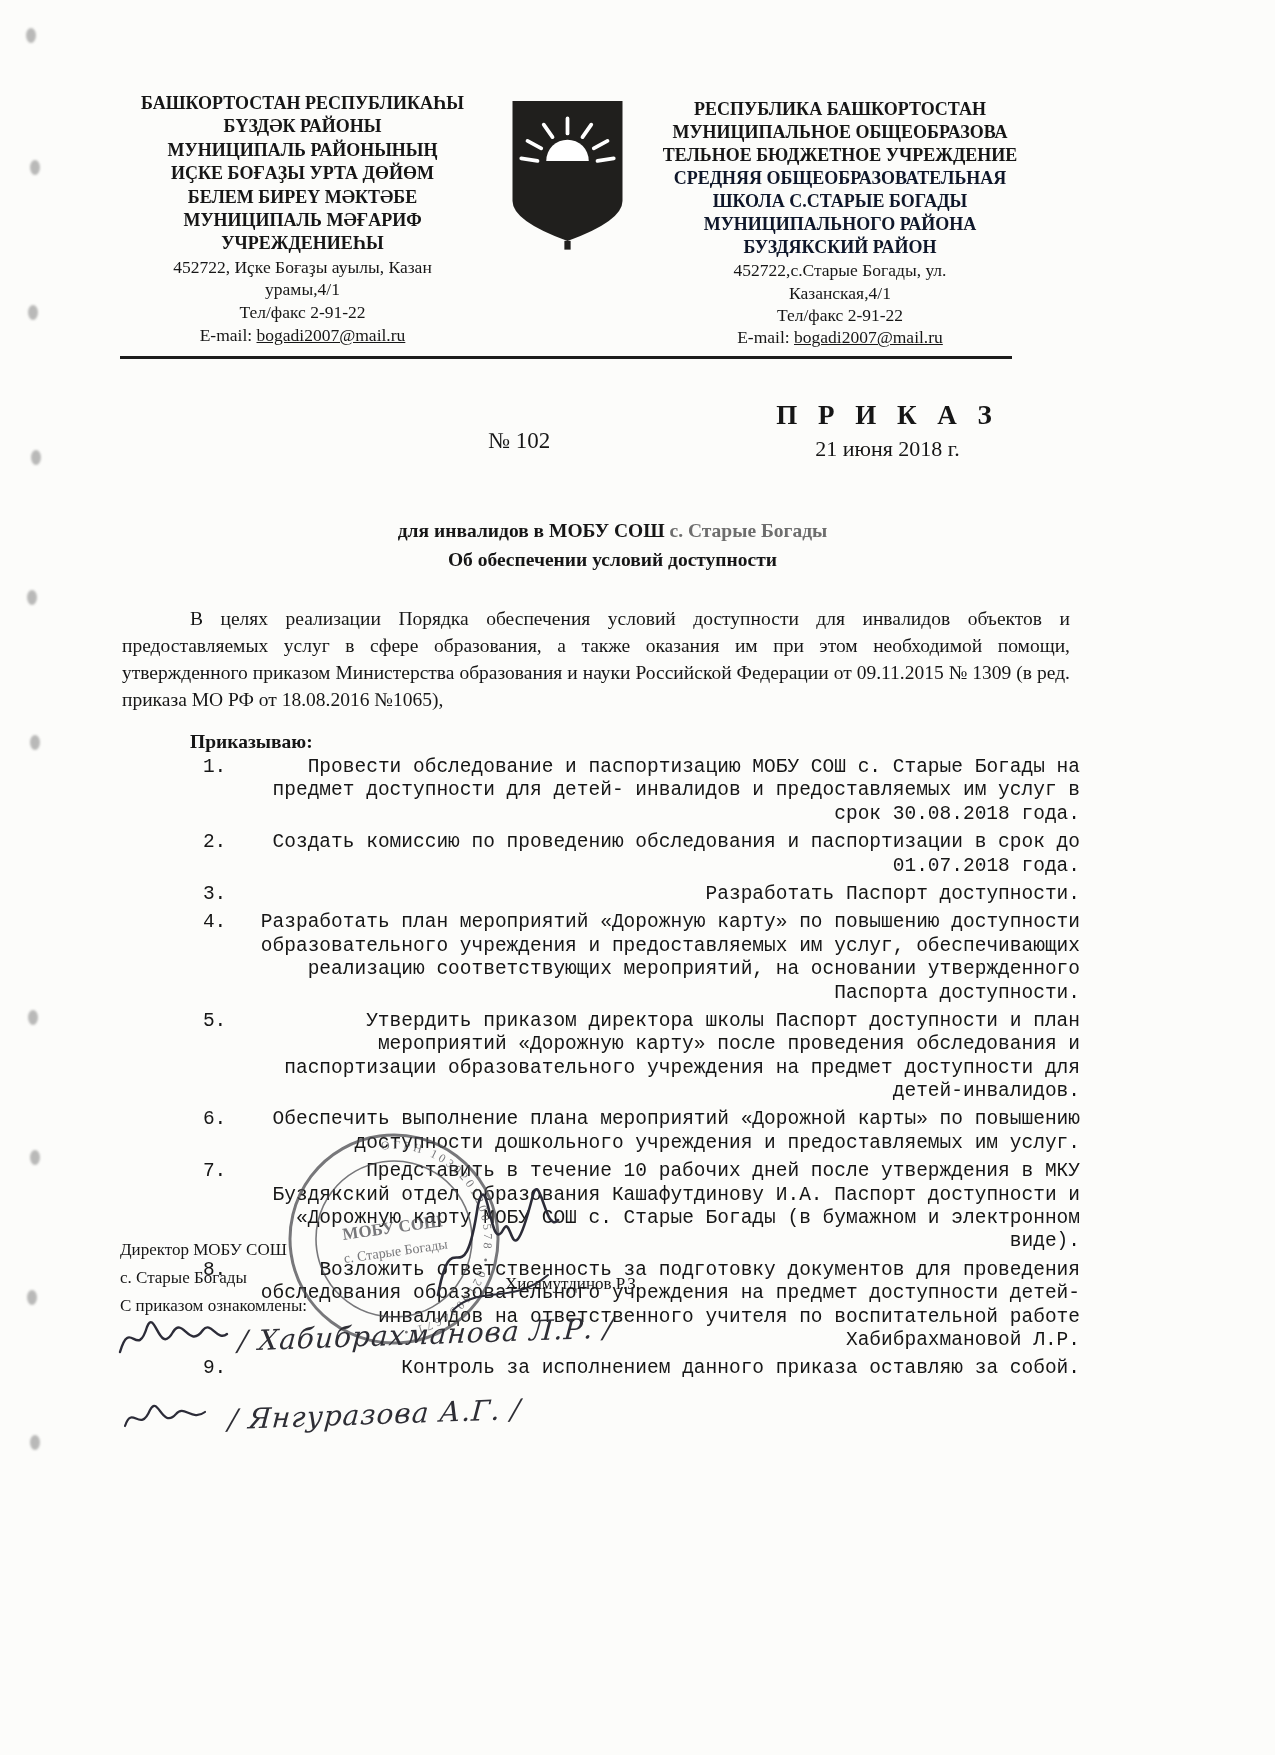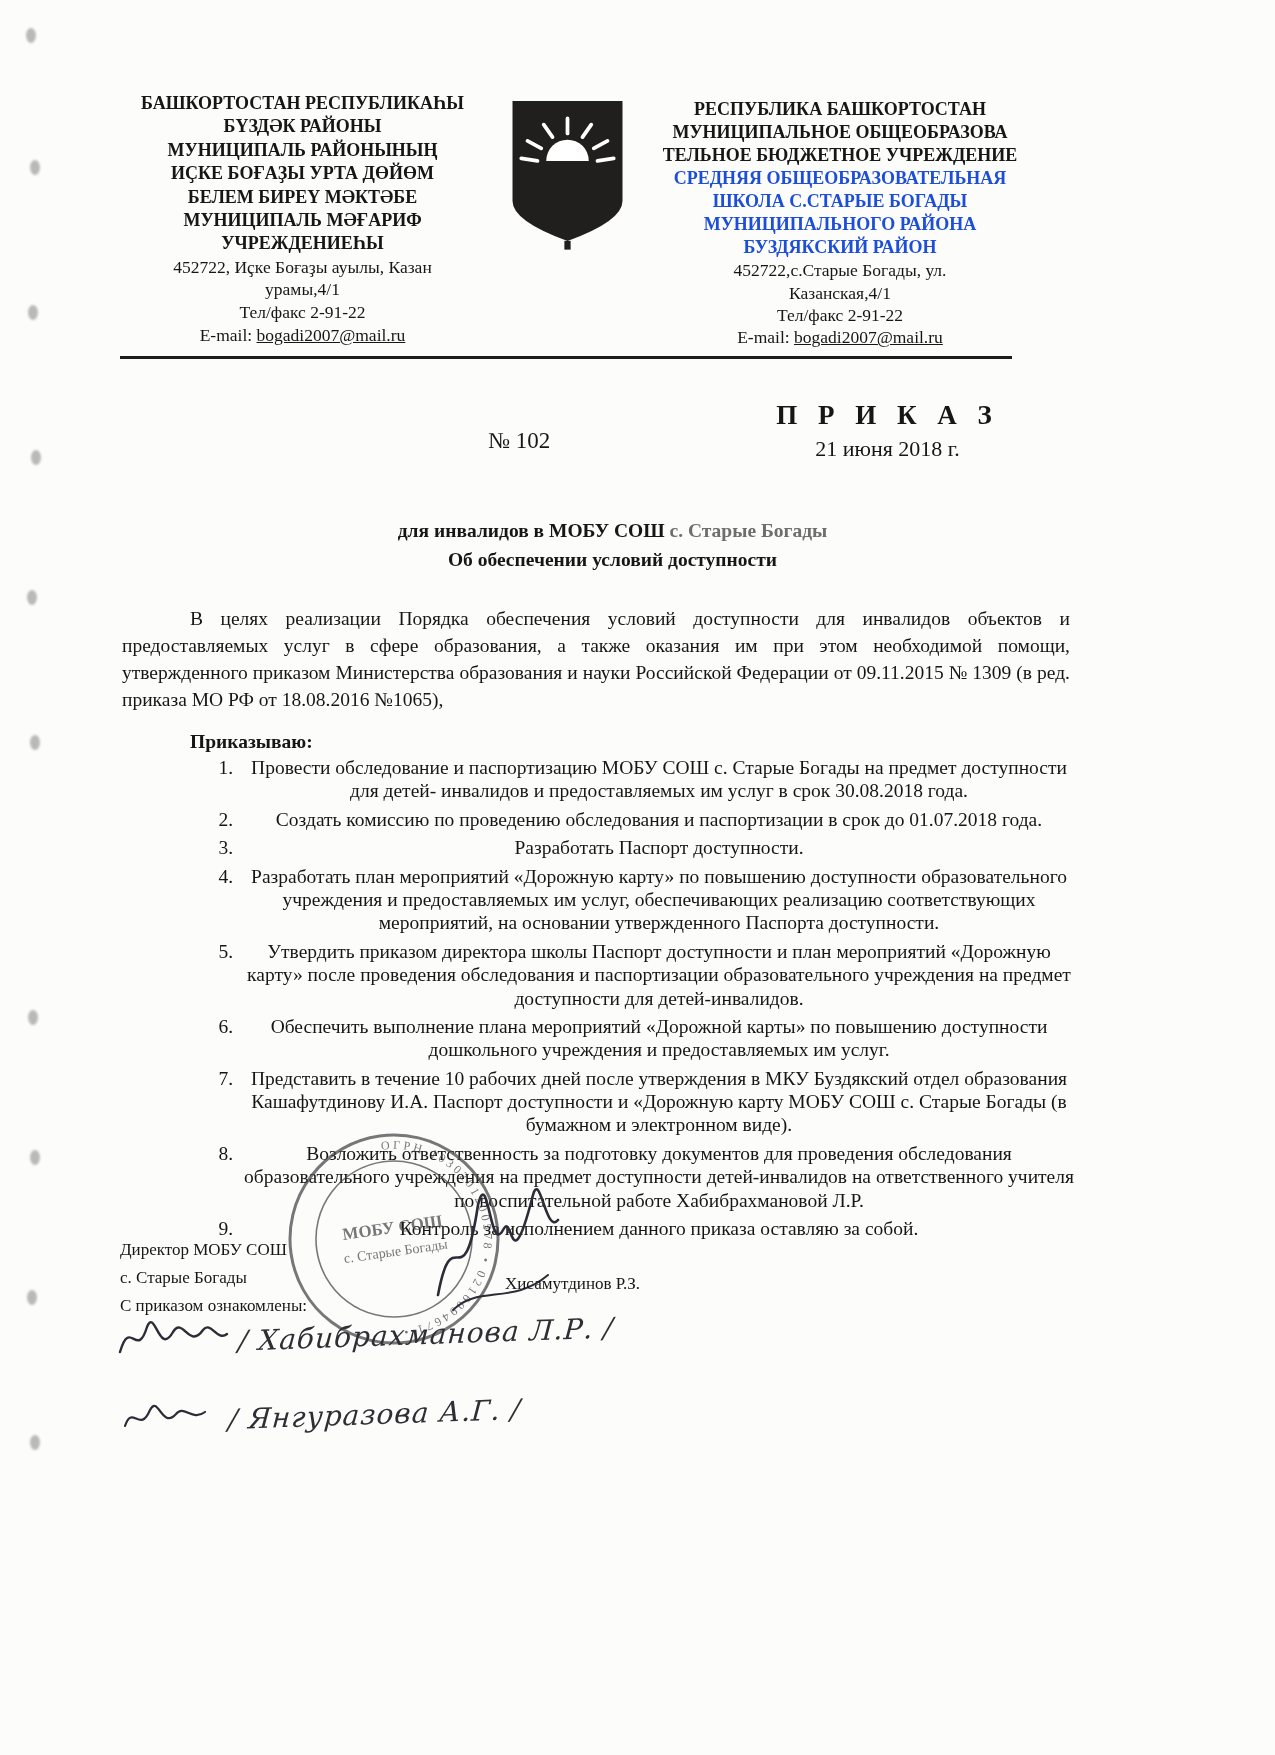--- a/index.html
+++ b/index.html
@@ -9,42 +9,42 @@
     font-family:"Liberation Serif", serif;overflow:hidden;
   }
   
   .artifact{position:absolute;width:10px;height:15px;border-radius:50%;
     background:#6a6a6a;opacity:.45;filter:blur(1px);}
   
   .header-left{position:absolute;left:130px;top:92px;width:345px;text-align:center;
     font-weight:bold;font-size:18px;line-height:1.3;}
   .header-right{position:absolute;left:660px;top:98px;width:360px;text-align:center;
     font-weight:bold;font-size:18px;line-height:1.28;}
-  .header-right .hl:nth-child(n+4):nth-child(-n+7){color:#1d4ed8;}
+  .header-right .hl:nth-child(n+4):nth-child(-n+7){color:#0f172a;}
   .hl.addr{font-weight:normal;font-size:17.5px;}
   .email-link{text-decoration:underline;}
   .emblem{position:absolute;left:505px;top:95px;width:125px;height:158px;}
   .divider{position:absolute;left:120px;top:356px;width:892px;height:3px;background:#1c1c1c;}
   
   .order-left{position:absolute;left:140px;top:390px;width:250px;text-align:center;}
   .order-right{position:absolute;left:755px;top:400px;width:265px;text-align:center;}
   .order-title{font-size:27px;font-weight:bold;letter-spacing:7px;}
   .order-date{font-size:22px;margin-top:5px;}
   .order-num{position:absolute;left:488px;top:428px;width:145px;text-align:left;font-size:23px;}
   
   .subject{position:absolute;left:60px;right:110px;top:516px;text-align:center;
     font-size:19.5px;font-weight:bold;line-height:1.5;}
   .subject .faded{color:#6e6e6e;}
   
   .preamble{position:absolute;left:122px;top:606px;width:948px;font-size:19.5px;
     line-height:1.38;text-align:justify;text-indent:68px;}
   .decree{position:absolute;left:190px;top:731px;font-size:19.5px;font-weight:bold;}
   .order-list{position:absolute;left:200px;top:756px;width:880px;}
   .order-list ol{margin:0;padding:0 0 0 38px;font-size:19.5px;line-height:1.2;}
-  .order-list li{margin-bottom:5px;text-align:center;}
+  .order-list li{margin-bottom:5px;text-align:right;font-family:Liberation Mono, monospace;}
   
   .sig{position:absolute;font-size:17px;}
   .sig-l1{left:120px;top:1240px;}
   .sig-l2{left:120px;top:1268px;}
   .sig-ack{left:120px;top:1296px;}
   .sig-name{left:505px;top:1274px;}
   .stamp{position:absolute;left:283px;top:1128px;width:222px;height:222px;
     opacity:.72;transform:rotate(-8deg);}
   .dir-sign{position:absolute;left:418px;top:1175px;width:150px;height:150px;}
   .hand{position:absolute;font-family:"DejaVu Serif", serif;font-style:italic;

